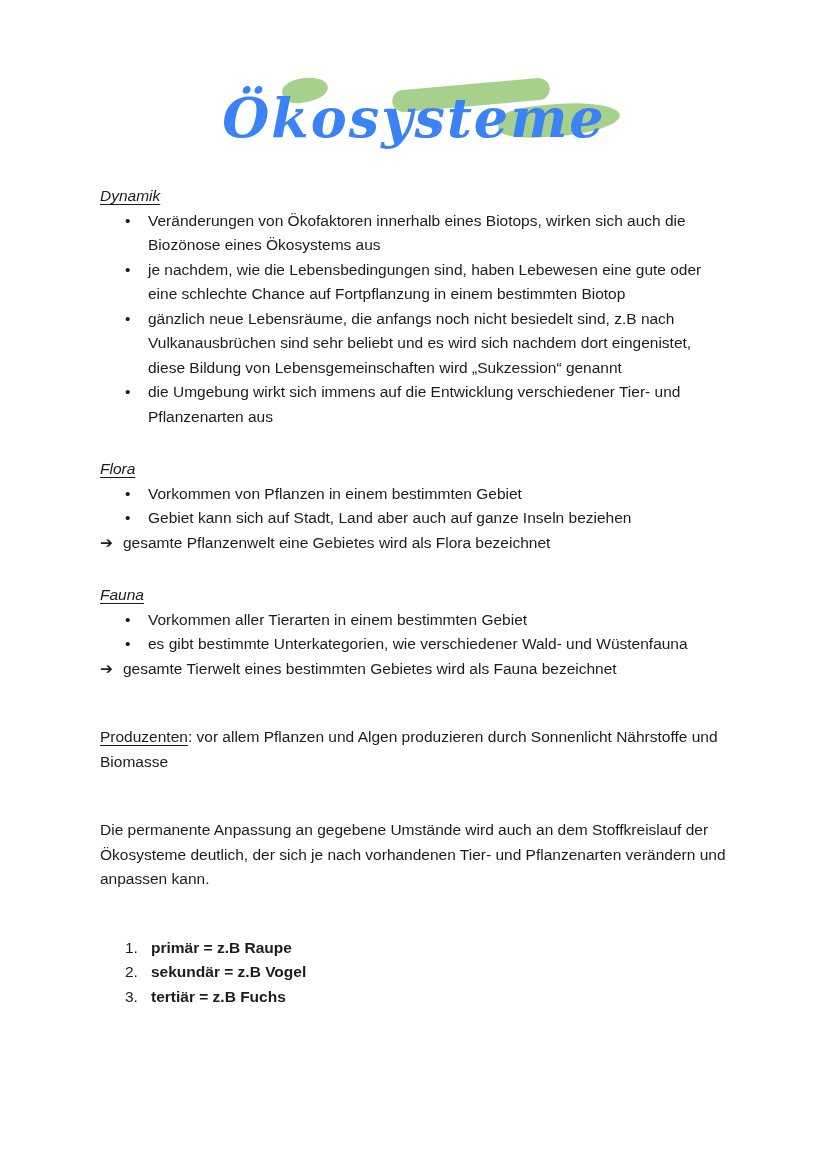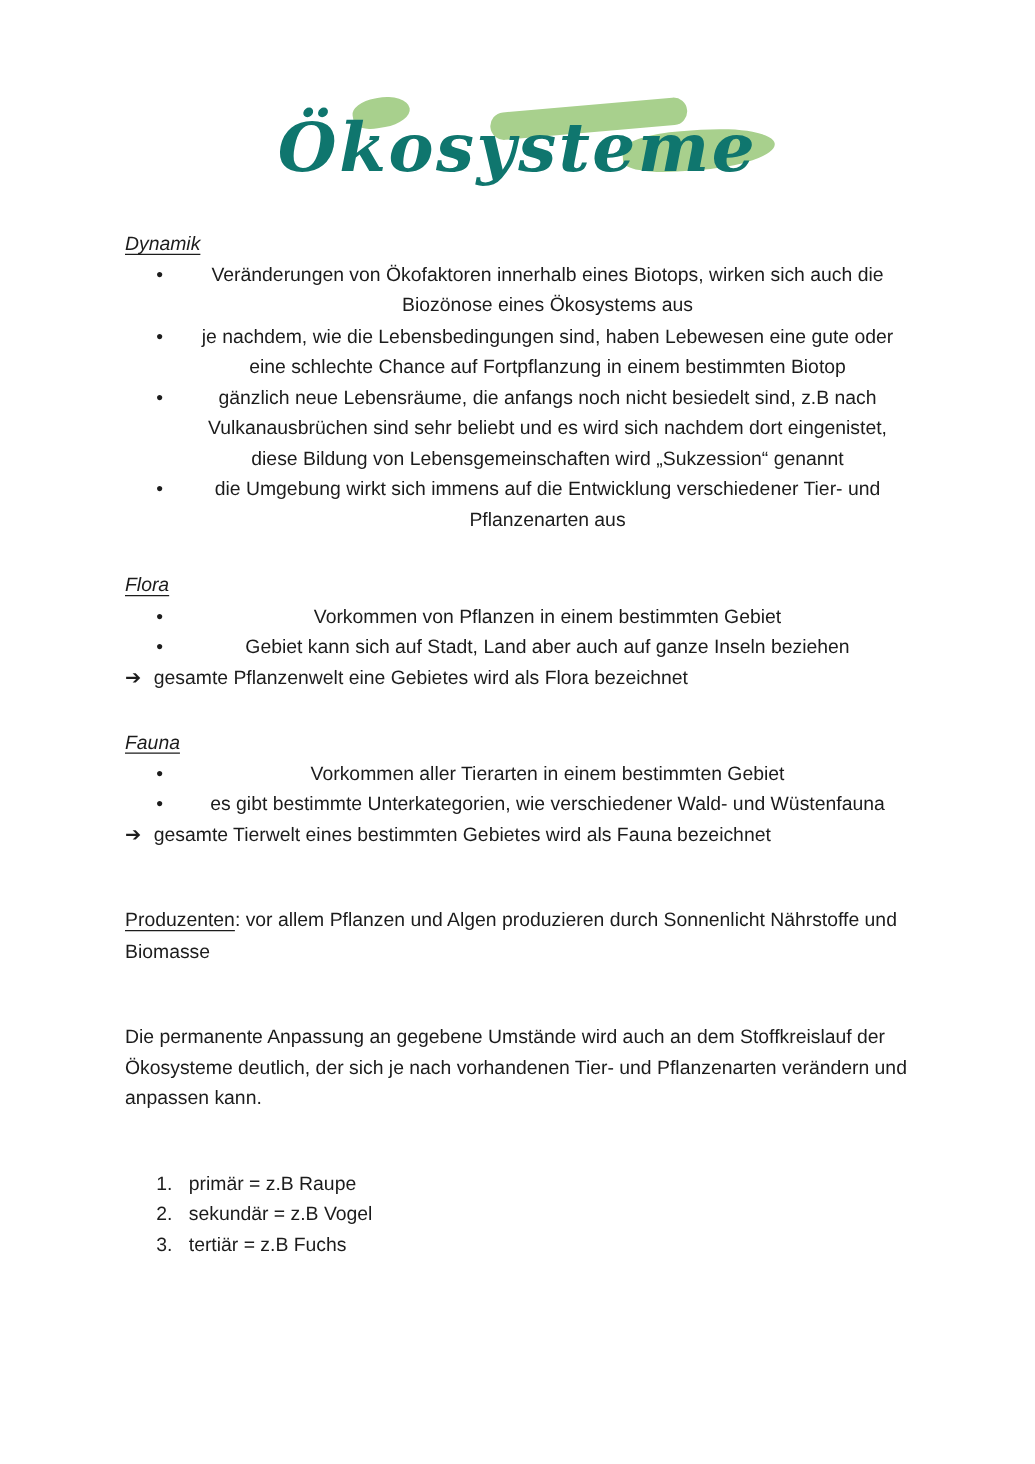--- a/index.html
+++ b/index.html
@@ -30,21 +30,21 @@
   .doc-title {
     position: relative;
     z-index: 2;
     display: inline-block;
     font-family: "DejaVu Serif", serif;
     font-style: italic;
     font-weight: 700;
     font-size: 54px;
     line-height: 80px;
     letter-spacing: 2px;
-    color: #0f766e;
+    color: #3b82f6;
   }
   .hl {
     position: absolute;
     background: #a8d08d;
     z-index: 1;
   }
   .hl1 { left: 182px; top: 0px;  width: 46px;  height: 24px; border-radius: 50% 60% 55% 45%; transform: rotate(-10deg); }
   .hl2 { left: 292px; top: 6px;  width: 158px; height: 22px; border-radius: 14px; transform: rotate(-5deg); }
   .hl3 { left: 398px; top: 26px; width: 122px; height: 32px; border-radius: 45% 55% 60% 40%; transform: rotate(-4deg); }
 
@@ -54,33 +54,33 @@
   .heading {
     font-size: 15.5px;
     font-weight: 400;
     text-decoration: underline;
     text-underline-offset: 3px;
     font-style: italic;
   }
   ul.bullets { list-style: none; }
   .bullet-item { display: flex; padding-left: 25px; }
   .bullet-marker { flex: none; width: 23px; }
-  .bullet-text { flex: 1; text-align: center; }
+  .bullet-text { flex: 1; }
 
   .arrow-item { display: flex; }
   .arrow-marker { flex: none; width: 23px; }
   .arrow-text { flex: 1; }
 
   .para { margin-top: 44px; }
   .inline-heading { text-decoration: underline; text-underline-offset: 3px; }
 
   ol.numbered { list-style: none; }
   .num-item { display: flex; padding-left: 25px; }
   .num-marker { flex: none; width: 26px; }
-  .num-text { flex: 1; }
+  .num-text { flex: 1; font-weight: bold; }
 </style>
 </head>
 <body>
 
 <div class="page">
 
   <div class="title-wrap">
     <span class="hl hl1"></span>
     <span class="hl hl2"></span>
     <span class="hl hl3"></span>

